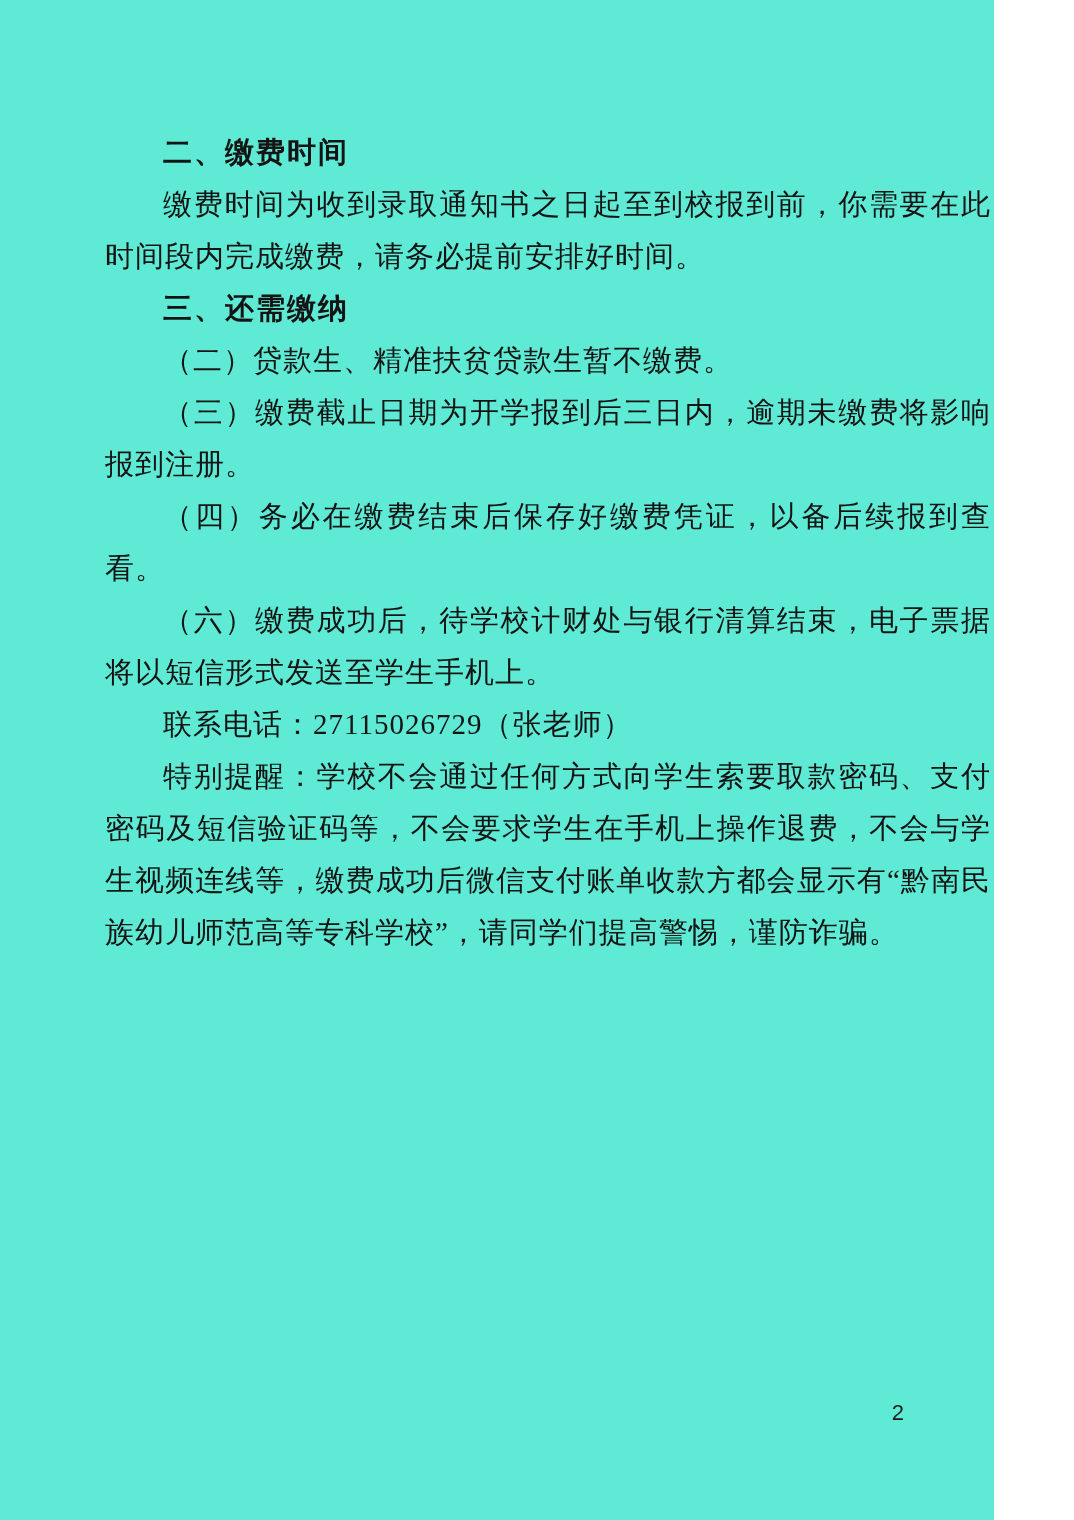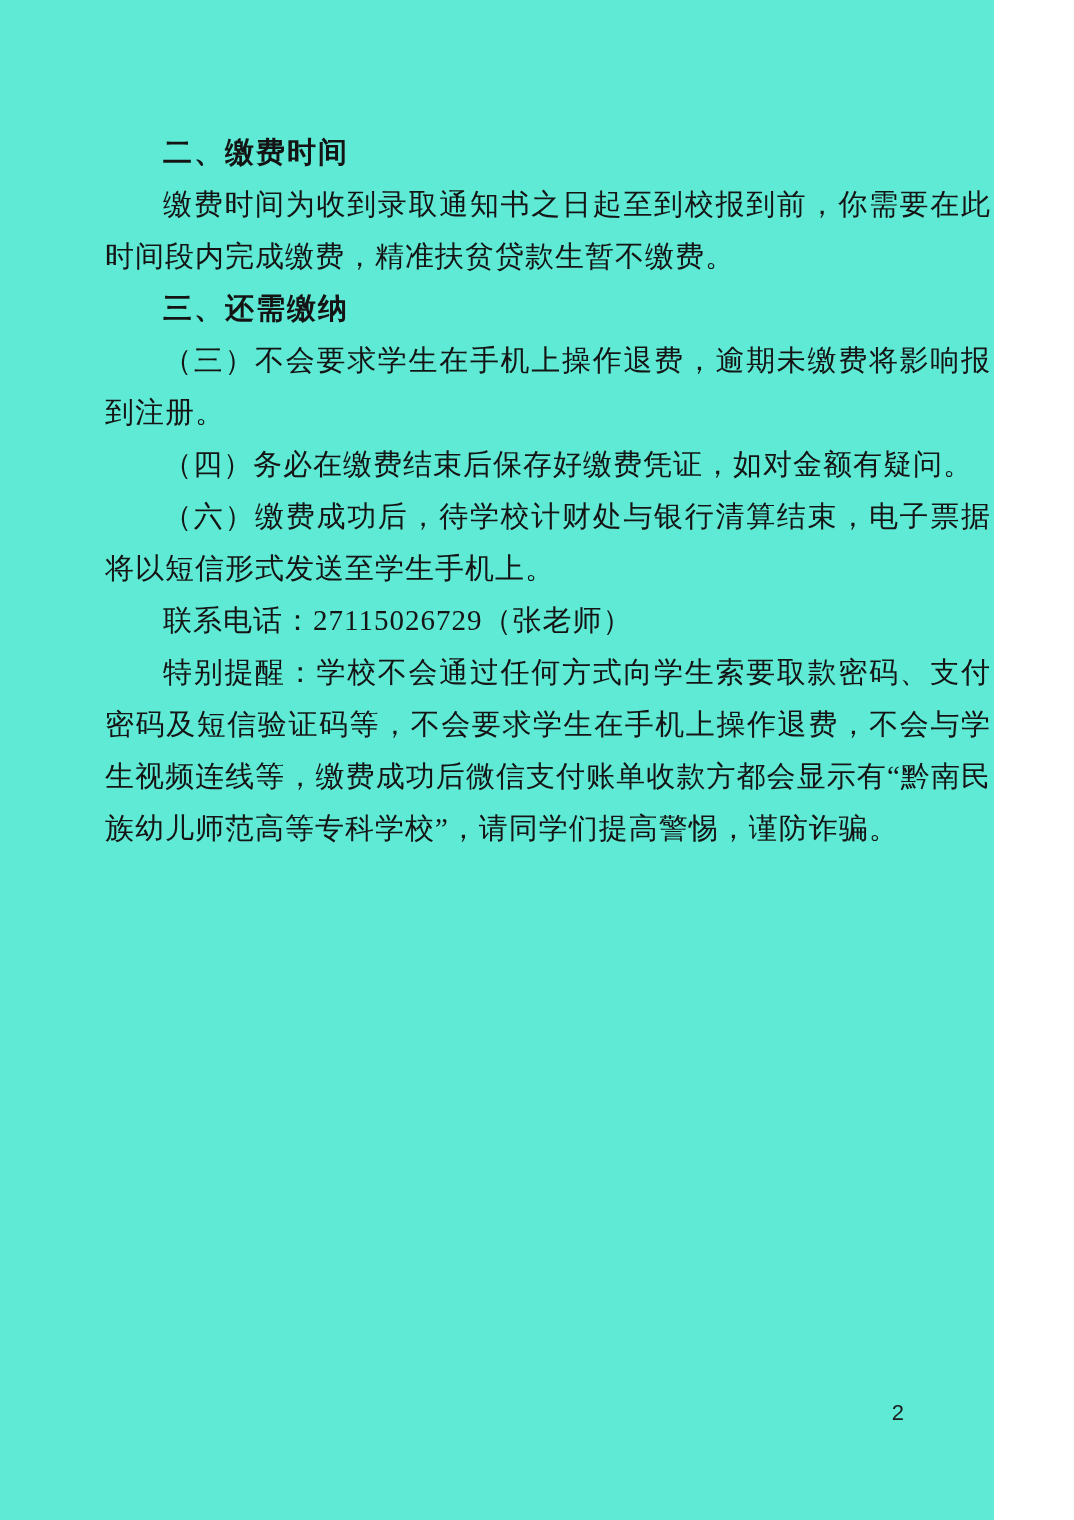--- a/index.html
+++ b/index.html
@@ -49,25 +49,26 @@
     color: #1c1c1c;
   }
 </style>
 </head>
 <body>
 
 <div class="page">
   <div class="content">
 
     <h2>二、缴费时间</h2>
-    <p>缴费时间为收到录取通知书之日起至到校报到前，你需要在此时间段内完成缴费，精准扶贫贷款生暂不缴费。</p>
+    <p>缴费时间为收到录取通知书之日起至到校报到前，你需要在此时间段内完成缴费，请务必提前安排好时间。</p>
 
     <h2>三、还需缴纳</h2>
-    <p>（三）不会要求学生在手机上操作退费，逾期未缴费将影响报到注册。</p>
-    <p>（四）务必在缴费结束后保存好缴费凭证，如对金额有疑问。</p>
+    <p>（二）贷款生、精准扶贫贷款生暂不缴费。</p>
+    <p>（三）缴费截止日期为开学报到后三日内，逾期未缴费将影响报到注册。</p>
+    <p>（四）务必在缴费结束后保存好缴费凭证，以备后续报到查看。</p>
     <p>（六）缴费成功后，待学校计财处与银行清算结束，电子票据将以短信形式发送至学生手机上。</p>
 
     <p>联系电话：27115026729（张老师）</p>
     <p>特别提醒：学校不会通过任何方式向学生索要取款密码、支付密码及短信验证码等，不会要求学生在手机上操作退费，不会与学生视频连线等，缴费成功后微信支付账单收款方都会显示有“黔南民族幼儿师范高等专科学校”，请同学们提高警惕，谨防诈骗。</p>
 
   </div>
 
   <div class="page-number">2</div>
 </div>
 

